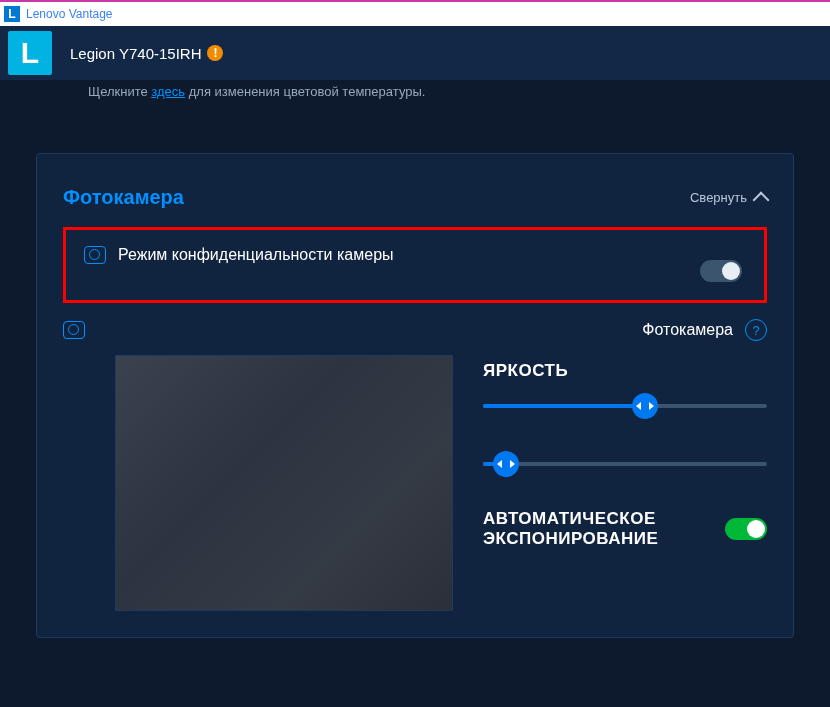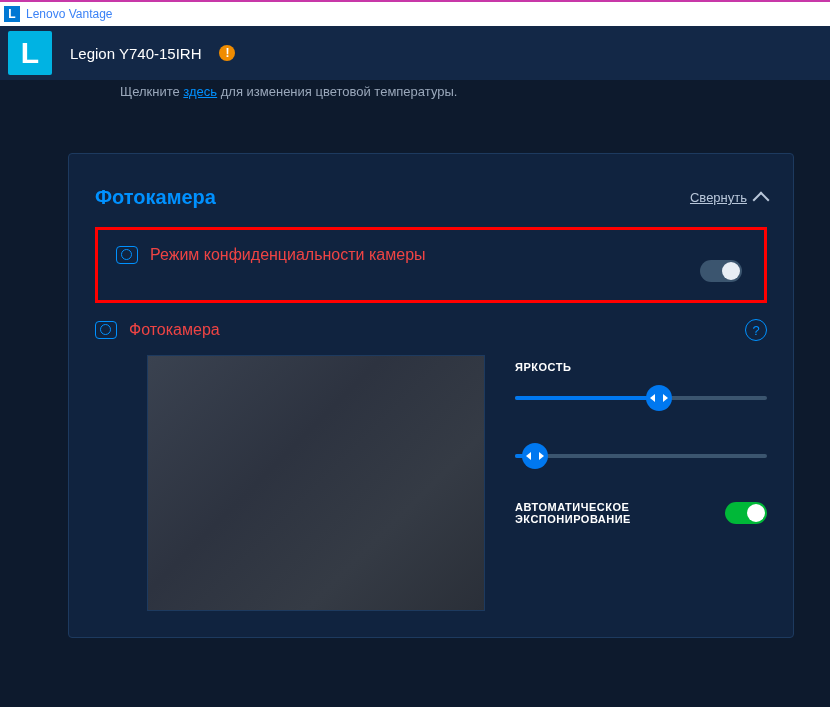--- a/index.html
+++ b/index.html
@@ -52,37 +52,36 @@
       display: flex;
       align-items: center;
       justify-content: center;
       border-radius: 2px;
     }
     .model {
       color: #fff;
       font-size: 15px;
       display: flex;
       align-items: center;
-      gap: 18px;
+      gap: 6px;
     }
     .warn-icon {
       width: 16px;
       height: 16px;
       background: #f08c00;
       border-radius: 50%;
       color: #fff;
       font-size: 12px;
       font-weight: bold;
       display: flex;
       align-items: center;
       justify-content: center;
     }
     .content {
       padding: 0 36px 20px 36px;
-      margin-left: 32px;
     }
     .hint-row {
       color: #9aa8bb;
       font-size: 13px;
       padding: 4px 52px 14px;
     }
     .hint-row a { color: #0091ff; text-decoration: underline; }
     .card {
       background: #10233f;
       border: 1px solid #1d3a5f;
@@ -97,21 +96,20 @@
       margin-bottom: 18px;
     }
     .card-title {
       color: #0091ff;
       font-size: 20px;
       font-weight: 600;
     }
     .collapse {
       color: #b8c6d9;
       font-size: 13px;
-      text-decoration: underline;
       display: flex;
       align-items: center;
       gap: 8px;
       cursor: pointer;
     }
     .chevron-up {
       width: 12px;
       height: 12px;
       border-left: 2px solid #b8c6d9;
       border-top: 2px solid #b8c6d9;
@@ -140,22 +138,23 @@
       content: "";
       position: absolute;
       width: 9px;
       height: 9px;
       border: 1.8px solid #0091ff;
       border-radius: 50%;
       top: 2px;
       left: 4px;
     }
     .row-title {
-      color: #ef4444;
+      color: #ffffff;
       font-size: 16px;
+      text-align: right;
     }
     .toggle-off {
       position: absolute;
       right: 22px;
       bottom: 18px;
       width: 42px;
       height: 22px;
       background: #3b556f;
       border-radius: 11px;
       cursor: pointer;
@@ -205,21 +204,21 @@
     }
     .preview {
       width: 338px;
       height: 256px;
       background: linear-gradient(135deg, #3a4250 0%, #2d3340 40%, #353b45 70%, #2a2f38 100%);
       border: 1px solid #1d3a5f;
     }
     .controls { flex: 1; padding-top: 6px; }
     .ctrl-label {
       color: #fff;
-      font-size: 11px;
+      font-size: 17px;
       font-weight: 700;
       letter-spacing: 0.5px;
       margin-bottom: 12px;
     }
     .slider {
       position: relative;
       height: 26px;
       margin-bottom: 32px;
     }
     .track {

